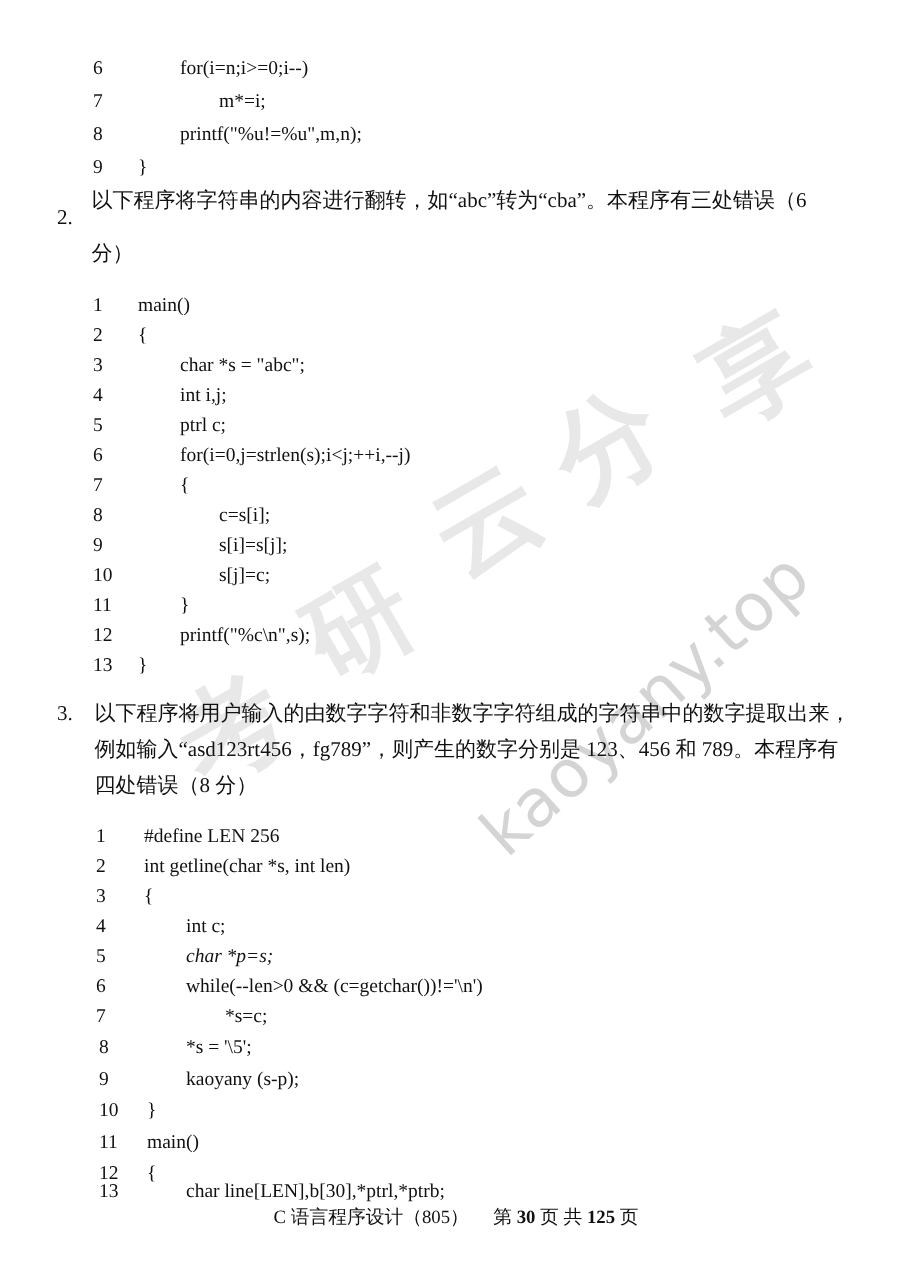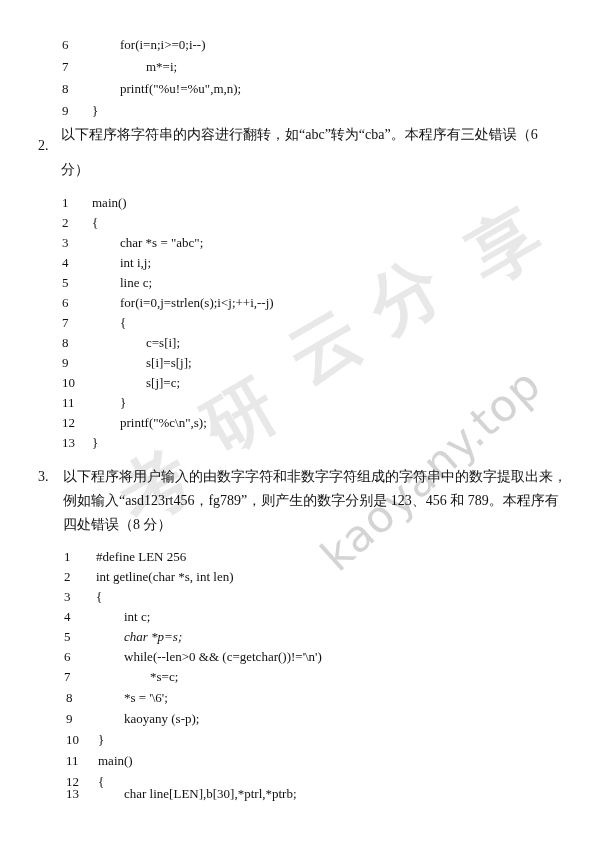--- a/index.html
+++ b/index.html
@@ -64,21 +64,21 @@
     <div>
       <div class="ln" style="left:62px; top:195px;">1</div>
       <div class="code-line" style="left:92px; top:195px;">main()</div>
       <div class="ln" style="left:62px; top:215px;">2</div>
       <div class="code-line" style="left:92px; top:215px;">{</div>
       <div class="ln" style="left:62px; top:235px;">3</div>
       <div class="code-line" style="left:120px; top:235px;">char *s = "abc";</div>
       <div class="ln" style="left:62px; top:255px;">4</div>
       <div class="code-line" style="left:120px; top:255px;">int i,j;</div>
       <div class="ln" style="left:62px; top:275px;">5</div>
-      <div class="code-line" style="left:120px; top:275px;">line c;</div>
+      <div class="code-line" style="left:120px; top:275px;">ptrl c;</div>
       <div class="ln" style="left:62px; top:295px;">6</div>
       <div class="code-line" style="left:120px; top:295px;">for(i=0,j=strlen(s);i&lt;j;++i,--j)</div>
       <div class="ln" style="left:62px; top:315px;">7</div>
       <div class="code-line" style="left:120px; top:315px;">{</div>
       <div class="ln" style="left:62px; top:335px;">8</div>
       <div class="code-line" style="left:146px; top:335px;">c=s[i];</div>
       <div class="ln" style="left:62px; top:355px;">9</div>
       <div class="code-line" style="left:146px; top:355px;">s[i]=s[j];</div>
       <div class="ln" style="left:62px; top:375px;">10</div>
       <div class="code-line" style="left:146px; top:375px;">s[j]=c;</div>
@@ -106,27 +106,36 @@
       <div class="code-line" style="left:96px; top:589px;">{</div>
       <div class="ln" style="left:64px; top:609px;">4</div>
       <div class="code-line" style="left:124px; top:609px;">int c;</div>
       <div class="ln" style="left:64px; top:629px;">5</div>
       <div class="code-line" style="left:124px; top:629px;font-style:italic;">char *p=s;</div>
       <div class="ln" style="left:64px; top:649px;">6</div>
       <div class="code-line" style="left:124px; top:649px;">while(--len&gt;0 &amp;&amp; (c=getchar())!='\n')</div>
       <div class="ln" style="left:64px; top:669px;">7</div>
       <div class="code-line" style="left:150px; top:669px;">*s=c;</div>
       <div class="ln" style="left:66px; top:690px;">8</div>
-      <div class="code-line" style="left:124px; top:690px;">*s = '\6';</div>
+      <div class="code-line" style="left:124px; top:690px;">*s = '\5';</div>
       <div class="ln" style="left:66px; top:711px;">9</div>
       <div class="code-line" style="left:124px; top:711px;">kaoyany (s-p);</div>
       <div class="ln" style="left:66px; top:732px;">10</div>
       <div class="code-line" style="left:98px; top:732px;">}</div>
       <div class="ln" style="left:66px; top:753px;">11</div>
       <div class="code-line" style="left:98px; top:753px;">main()</div>
       <div class="ln" style="left:66px; top:774px;">12</div>
       <div class="code-line" style="left:98px; top:774px;">{</div>
       <div class="ln" style="left:66px; top:784px; top:786px;">13</div>
       <div class="code-line" style="left:124px; top:786px;">char line[LEN],b[30],*ptrl,*ptrb;</div>
     </div>
   </div>
 
+  <div class="footer" style="top:803px;">
+    <span>C 语言程序设计（805）</span>
+    <span style="display:inline-block; width:10px;"></span>
+    <span>第</span>
+    <span class="pg">30</span>
+    <span>页 共</span>
+    <span class="pg">125</span>
+    <span>页</span>
+  </div>
 </div>
 
 </body></html>

